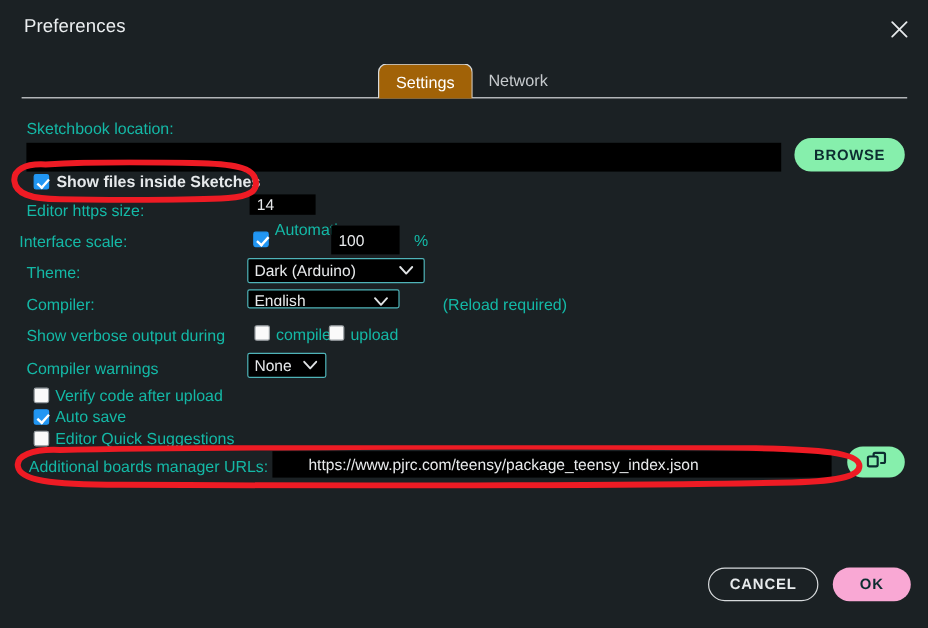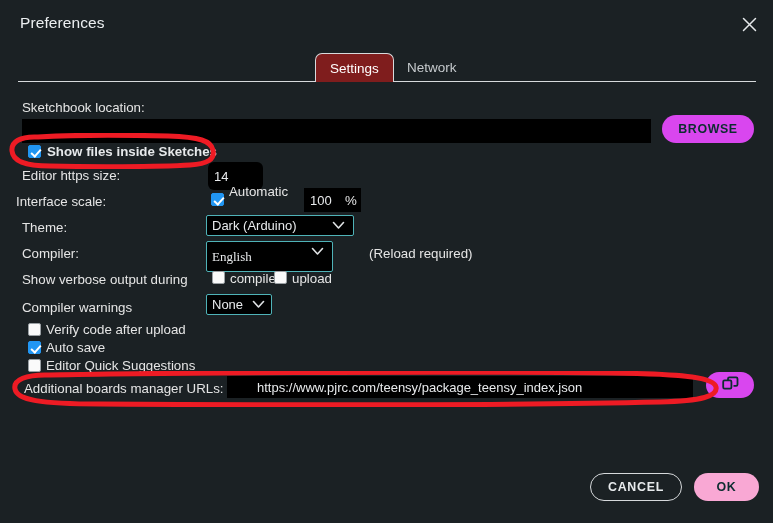--- a/index.html
+++ b/index.html
@@ -59,57 +59,57 @@
     font-size: 13.5px;
     cursor: pointer;
     padding: 0 14px;
   }
   .tab.active {
     left: 315px;
     border: 1px solid #d7dadc;
     border-bottom: none;
     border-top-left-radius: 7px;
     border-top-right-radius: 7px;
-    background: #7f1d1d;
+    background: #a16207;
     color: #ffffff;
     z-index: 2;
     min-width: 72px;
   }
   .tab.inactive {
     left: 392px;
     color: #c6cacd;
     border: 1px solid transparent;
   }
 
   
   .form {
     position: absolute;
     left: 0; top: 82px;
     width: 773px;
   }
   .lbl {
     position: absolute;
     font-size: 13.3px;
-    color: #e5e5e5;
+    color: #14b8a6;
     white-space: nowrap;
   }
   .blackbox {
     position: absolute;
     background: #000000;
     border: none;
     color: #e8eaec;
     font-family: "Liberation Sans", sans-serif;
     font-size: 13px;
     padding: 0 6px;
     box-sizing: border-box;
     outline: none;
   }
   .pill-btn {
     position: absolute;
-    background: #d946ef;
+    background: #86efac;
     color: #0c2d30;
     border: none;
     border-radius: 16px;
     font-size: 12.4px;
     font-weight: bold;
     letter-spacing: 0.6px;
     cursor: pointer;
     font-family: "Liberation Sans", sans-serif;
     display: flex; align-items: center; justify-content: center;
   }
@@ -224,41 +224,41 @@
 <div class="form">
 
   <div class="lbl" style="left:22px; top:18px;">Sketchbook location:</div>
   <input class="blackbox" style="left: 22px; top: 37px; width: 629px; height: 24px;" value="">
   <button class="pill-btn" style="left:662px; top:33px; width:92px; height:28px;">BROWSE</button>
 
   <div class="cb on" style="left:28px; top:63px;"></div>
   <div class="lbl" style="left:47px; top:62px; font-weight:bold; color:#e6e9eb;">Show files inside Sketches</div>
 
   <div class="lbl" style="left:22px; top:86px;">Editor https size:</div>
-  <input class="blackbox" style="left: 208px; top: 80px; width: 55px; height: 28px; border-radius: 6px;" value="14">
+  <input class="blackbox" style="left: 208px; top: 80px; width: 55px; height: 17px;" value="14">
 
   <div class="lbl" style="left:16px; top:112px;">Interface scale:</div>
   <div class="cb on" style="left:211px; top:111px;"></div>
   <div class="lbl" style="left:229px; top:102px;text-align:right;">Automatic</div>
-  <input class="blackbox" style="left: 304px; top: 106px; width: 57px; height: 24px;" value="100">
+  <input class="blackbox" style="left: 276px; top: 106px; width: 57px; height: 24px;" value="100">
   <div class="lbl" style="left:345px; top:111px;">%</div>
 
   <div class="lbl" style="left:22px; top:138px;">Theme:</div>
   <div class="sel-wrap" style="left:206px; top:133px;">
     <select class="sel" style="left:0; top:0; width:148px; height:21px;">
       <option>Dark (Arduino)</option>
     </select>
     <svg class="sel-arrow" style="left:126px; top:5px;" width="13" height="11" viewBox="0 0 13 11" aria-hidden="true">
       <path d="M1.5 2.5 L6.5 8 L11.5 2.5" stroke="#dfe2e4" stroke-width="1.6" fill="none" stroke-linecap="round" stroke-linejoin="round"></path>
     </svg>
   </div>
 
   <div class="lbl" style="left:22px; top:164px;">Compiler:</div>
   <div class="sel-wrap" style="left:206px; top:159px;">
-    <select class="sel" style="left:0; top:0; width:127px; height:31px;font-family:Liberation Serif, serif;">
+    <select class="sel" style="left:0; top:0; width:127px; height:16px;">
       <option>English</option>
     </select>
     <svg class="sel-arrow" style="left:105px; top:5px;" width="13" height="11" viewBox="0 0 13 11" aria-hidden="true">
       <path d="M1.5 2.5 L6.5 8 L11.5 2.5" stroke="#dfe2e4" stroke-width="1.6" fill="none" stroke-linecap="round" stroke-linejoin="round"></path>
     </svg>
   </div>
   <div class="lbl" style="left:341px; top:164px;margin-left:28px;">(Reload required)</div>
 
   <div class="lbl" style="left:22px; top:190px;">Show verbose output during</div>
   <div class="cb off" style="left:212px; top:189px;"></div>

